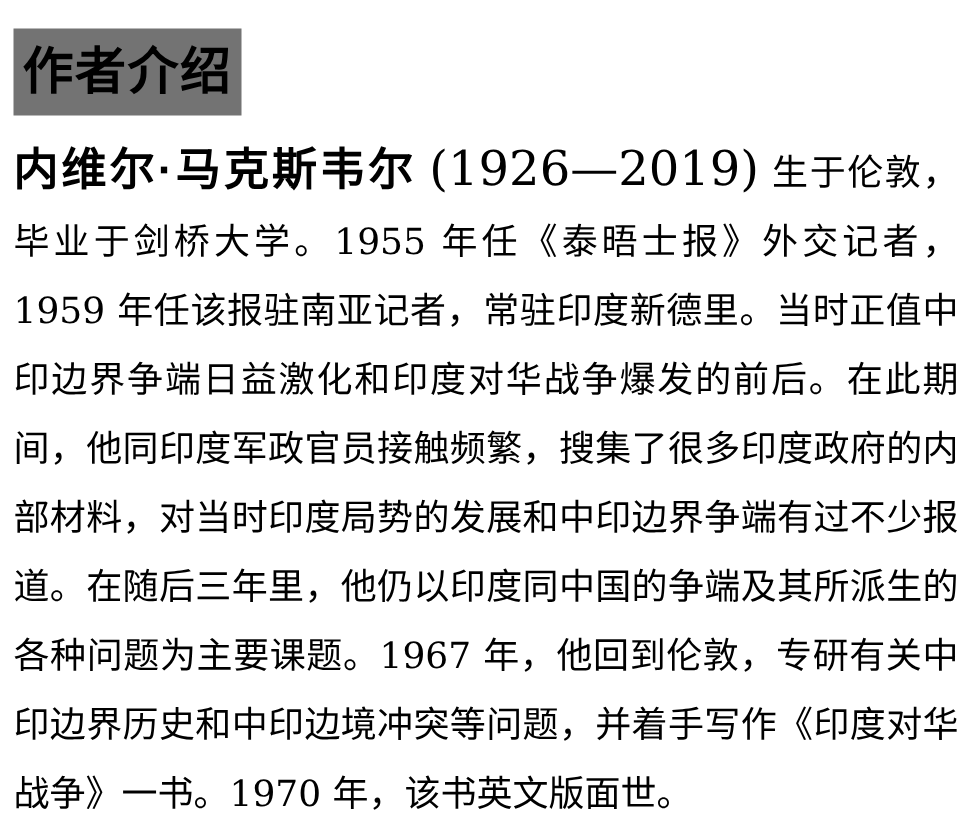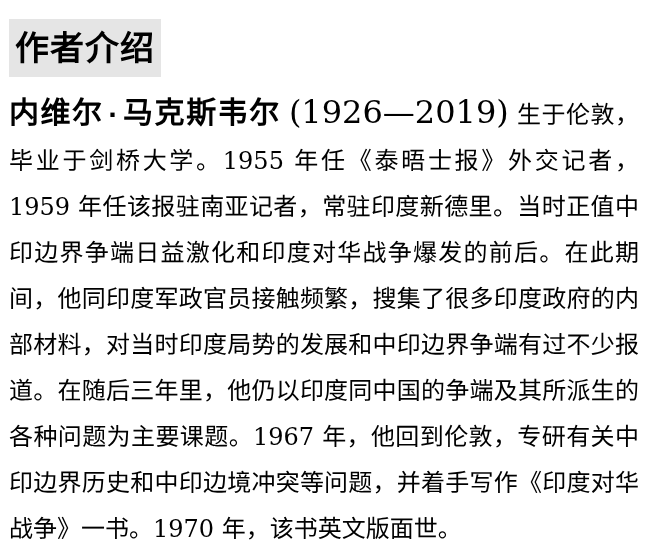--- a/index.html
+++ b/index.html
@@ -19,39 +19,39 @@
     padding: 19px 12px 0 9px;
     color: #000000;
   }
   h1.section-heading {
     margin: 0;
     font-size: 0;
     line-height: 0;
   }
   .title-mark {
     display: inline-block;
-    background: #e5e5e5;
+    background: #737373;
     color: #000000;
     font-family: "DejaVu Sans", "Liberation Sans", sans-serif;
     font-weight: 700;
     font-size: 34px;
     line-height: 40px;
     padding: 9px 6px;
     letter-spacing: 1px;
   }
   p.bio {
     margin: 12px 0 0 0;
     font-family: "DejaVu Serif", "Liberation Serif", serif;
     font-size: 24px;
     line-height: 46px;
     text-align: justify;
     color: #000000;
   }
   .author-name {
-    font-family: Liberation Mono, monospace;
+    font-family: Liberation Sans, sans-serif;
     font-weight: 700;
     font-size: 30px;
     letter-spacing: 1px;
   }
   .lifespan {
     font-family: "DejaVu Serif", "Liberation Serif", serif;
     font-size: 32px;
   }
 </style>
 </head>

